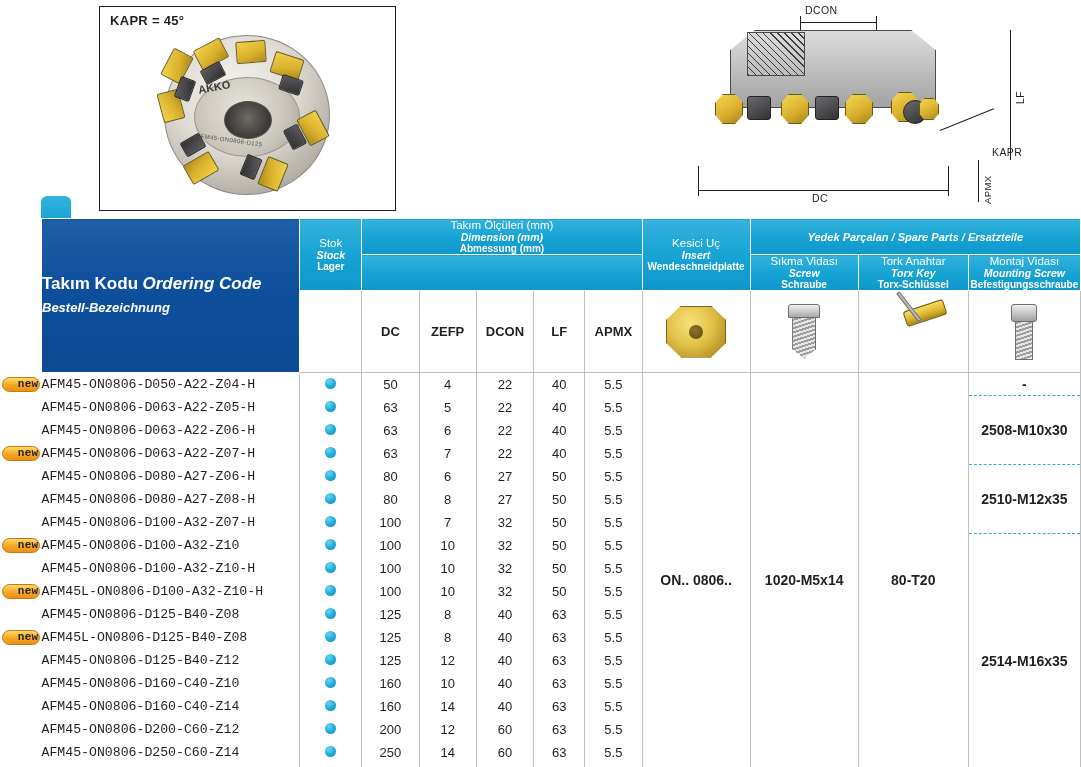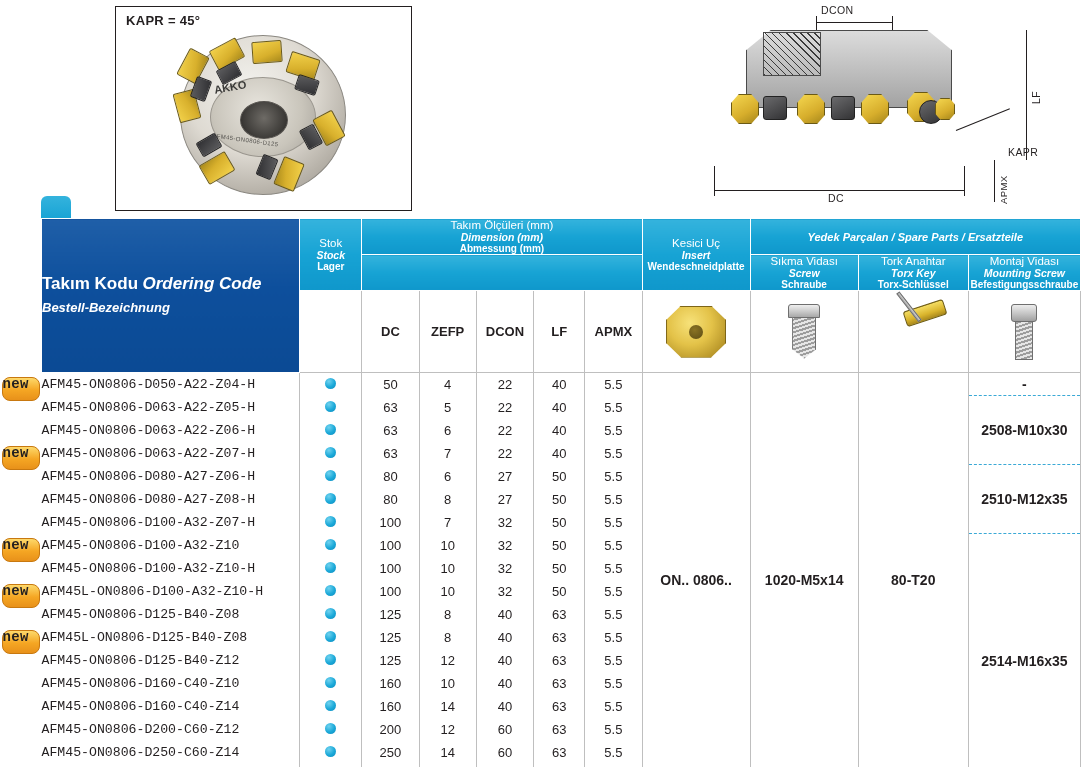--- a/index.html
+++ b/index.html
@@ -6,21 +6,21 @@
   html, body { margin: 0; padding: 0; }
   body {
     width: 1081px; height: 767px;
     background: #ffffff;
     font-family: "Liberation Sans", sans-serif;
     position: relative;
     overflow: hidden;
   }
 
   
-  #top-area { position: relative; height: 218px; margin-left: 16px; }
+  #top-area { position: relative; height: 218px; }
 
   
   #photo-box {
     position: absolute; left: 99px; top: 6px;
     width: 297px; height: 205px;
     border: 1px solid #231f20; background: #ffffff;
   }
   #kapr-label {
     position: absolute; left: 10px; top: 6px;
     font-size: 13px; font-weight: bold; color: #231f20;
@@ -170,25 +170,25 @@
   td.mount { border-right: 1px solid #bfbfbf; }
 
   .mount-block {
     display: flex; align-items: center; justify-content: center;
     font-size: 14px; font-weight: bold; color: #231f20;
     border-bottom: 1px dashed #3aa9d6;
   }
 
   
   .new-badge {
-    position: absolute; left: 2px; width: 38px; height: 24px;
+    position: absolute; left: 2px; width: 38px; height: 15px;
     background: linear-gradient(180deg,#fdd96b 0%, #f5a623 55%, #e8911a 100%);
     border: 1px solid #c8780f; border-radius: 8px;
-    color: #231f20; font-size: 14px; font-weight: bold;
-    text-align: left; line-height: 13px; letter-spacing: .3px;
+    color: #231f20; font-size: 11px; font-weight: bold;
+    text-align: right; line-height: 13px; letter-spacing: .3px;
   }
 
   
   #table-tab {
     position: absolute; left: 41px; top: 196px;
     width: 30px; height: 24px;
     background: linear-gradient(180deg,#34b3dd 0%, #17a3d4 100%);
     border-radius: 6px 6px 0 0;
   }
 

